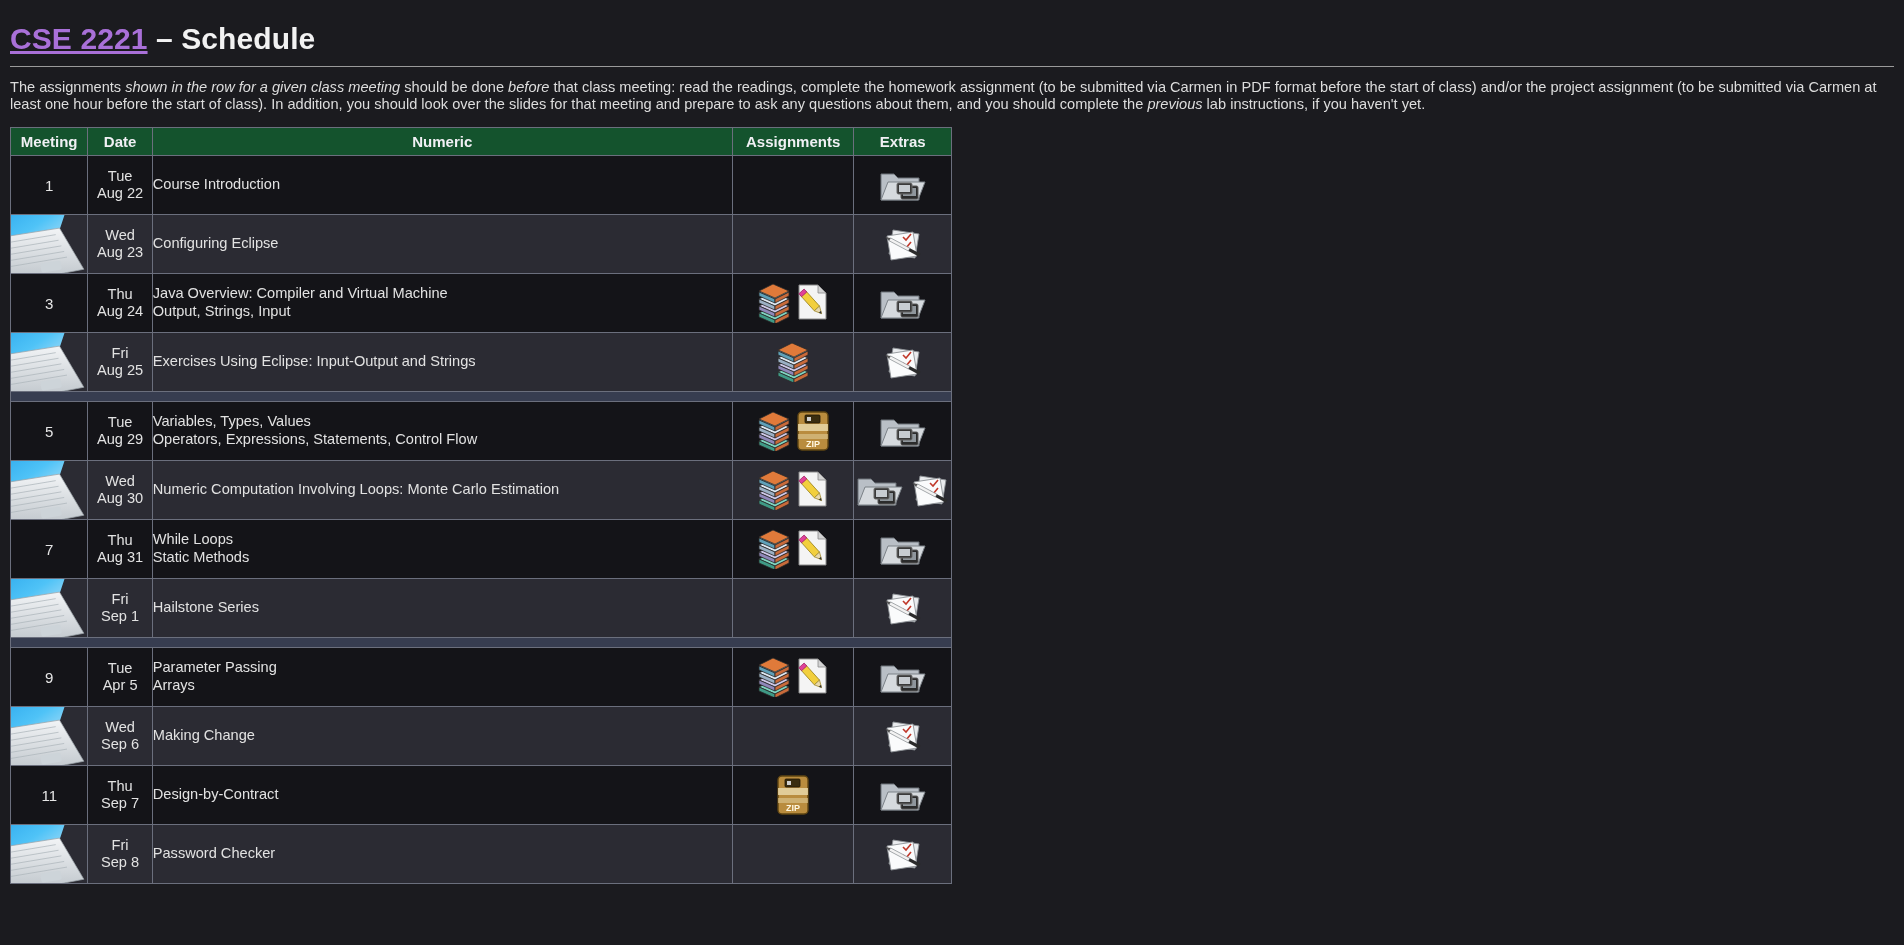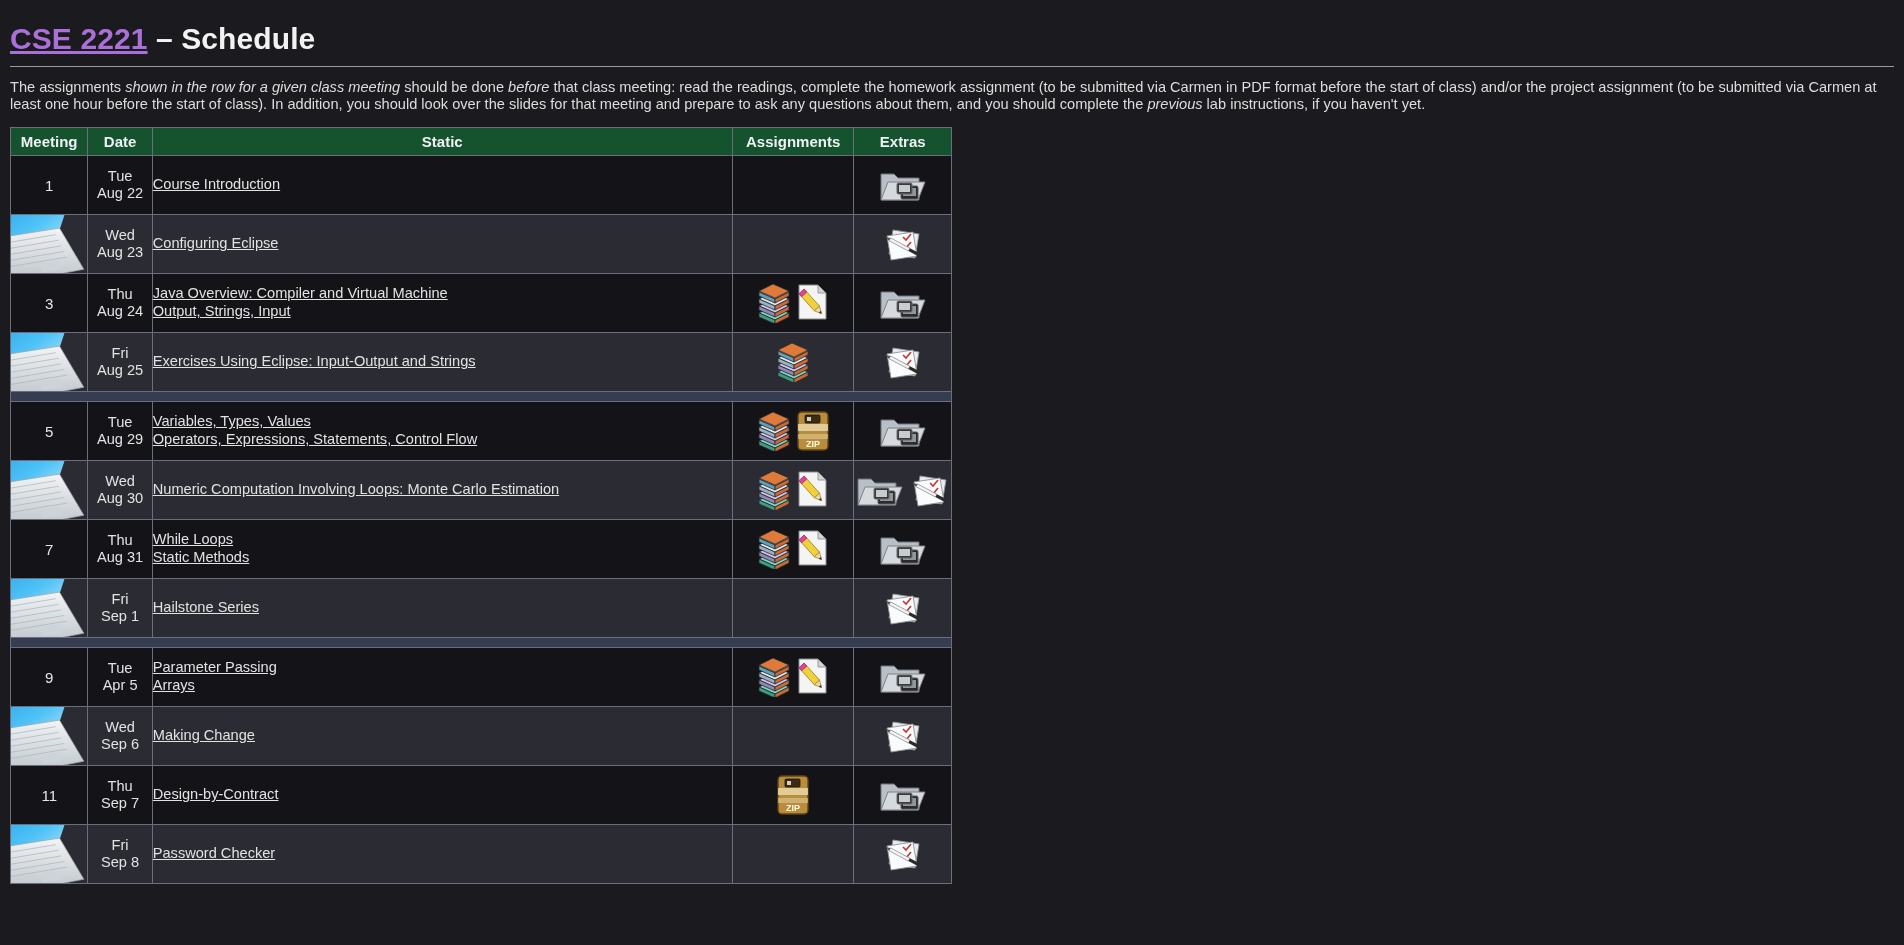--- a/index.html
+++ b/index.html
@@ -103,21 +103,21 @@
     font-size: 14.6px;
     color: #e3e3e3;
     padding: 3px 2px;
     white-space: nowrap;
   }
   td.cell-topics {
     text-align: left;
     padding: 4px 0 4px 8px;
     line-height: 1.22;
   }
-  td.cell-topics .topic-line { display: block; text-decoration: underline; }
+  td.cell-topics .topic-line { display: block; }
   td.cell-assign, td.cell-extras {
     text-align: center;
     padding: 3px 2px;
     white-space: nowrap;
     line-height: 0;
   }
   td.cell-assign .icon-slot, td.cell-extras .icon-slot {
     display: inline-block;
     vertical-align: middle;
     margin: 0 2px;
@@ -162,21 +162,21 @@
       <col class="c-meeting">
         <col class="c-date">
         <col class="c-topics">
       <col class="c-assign">
         <col class="c-extras">
     </colgroup>
     <thead>
       <tr id="hdr-row">
           <th>Meeting</th>
           <th>Date</th>
-          <th>Static</th>
+          <th>Numeric</th>
           <th>Assignments</th>
           <th>Extras</th>
         </tr>
     </thead>
     <tbody id="tbody">
         <tr class="row-class">
           <td class="cell-meeting"><span class="mnum">1</span></td>
           <td class="cell-date"><span>Tue</span><br><span>Aug 22</span></td>
           <td class="cell-topics">
             <span class="topic-line">Course Introduction</span>

